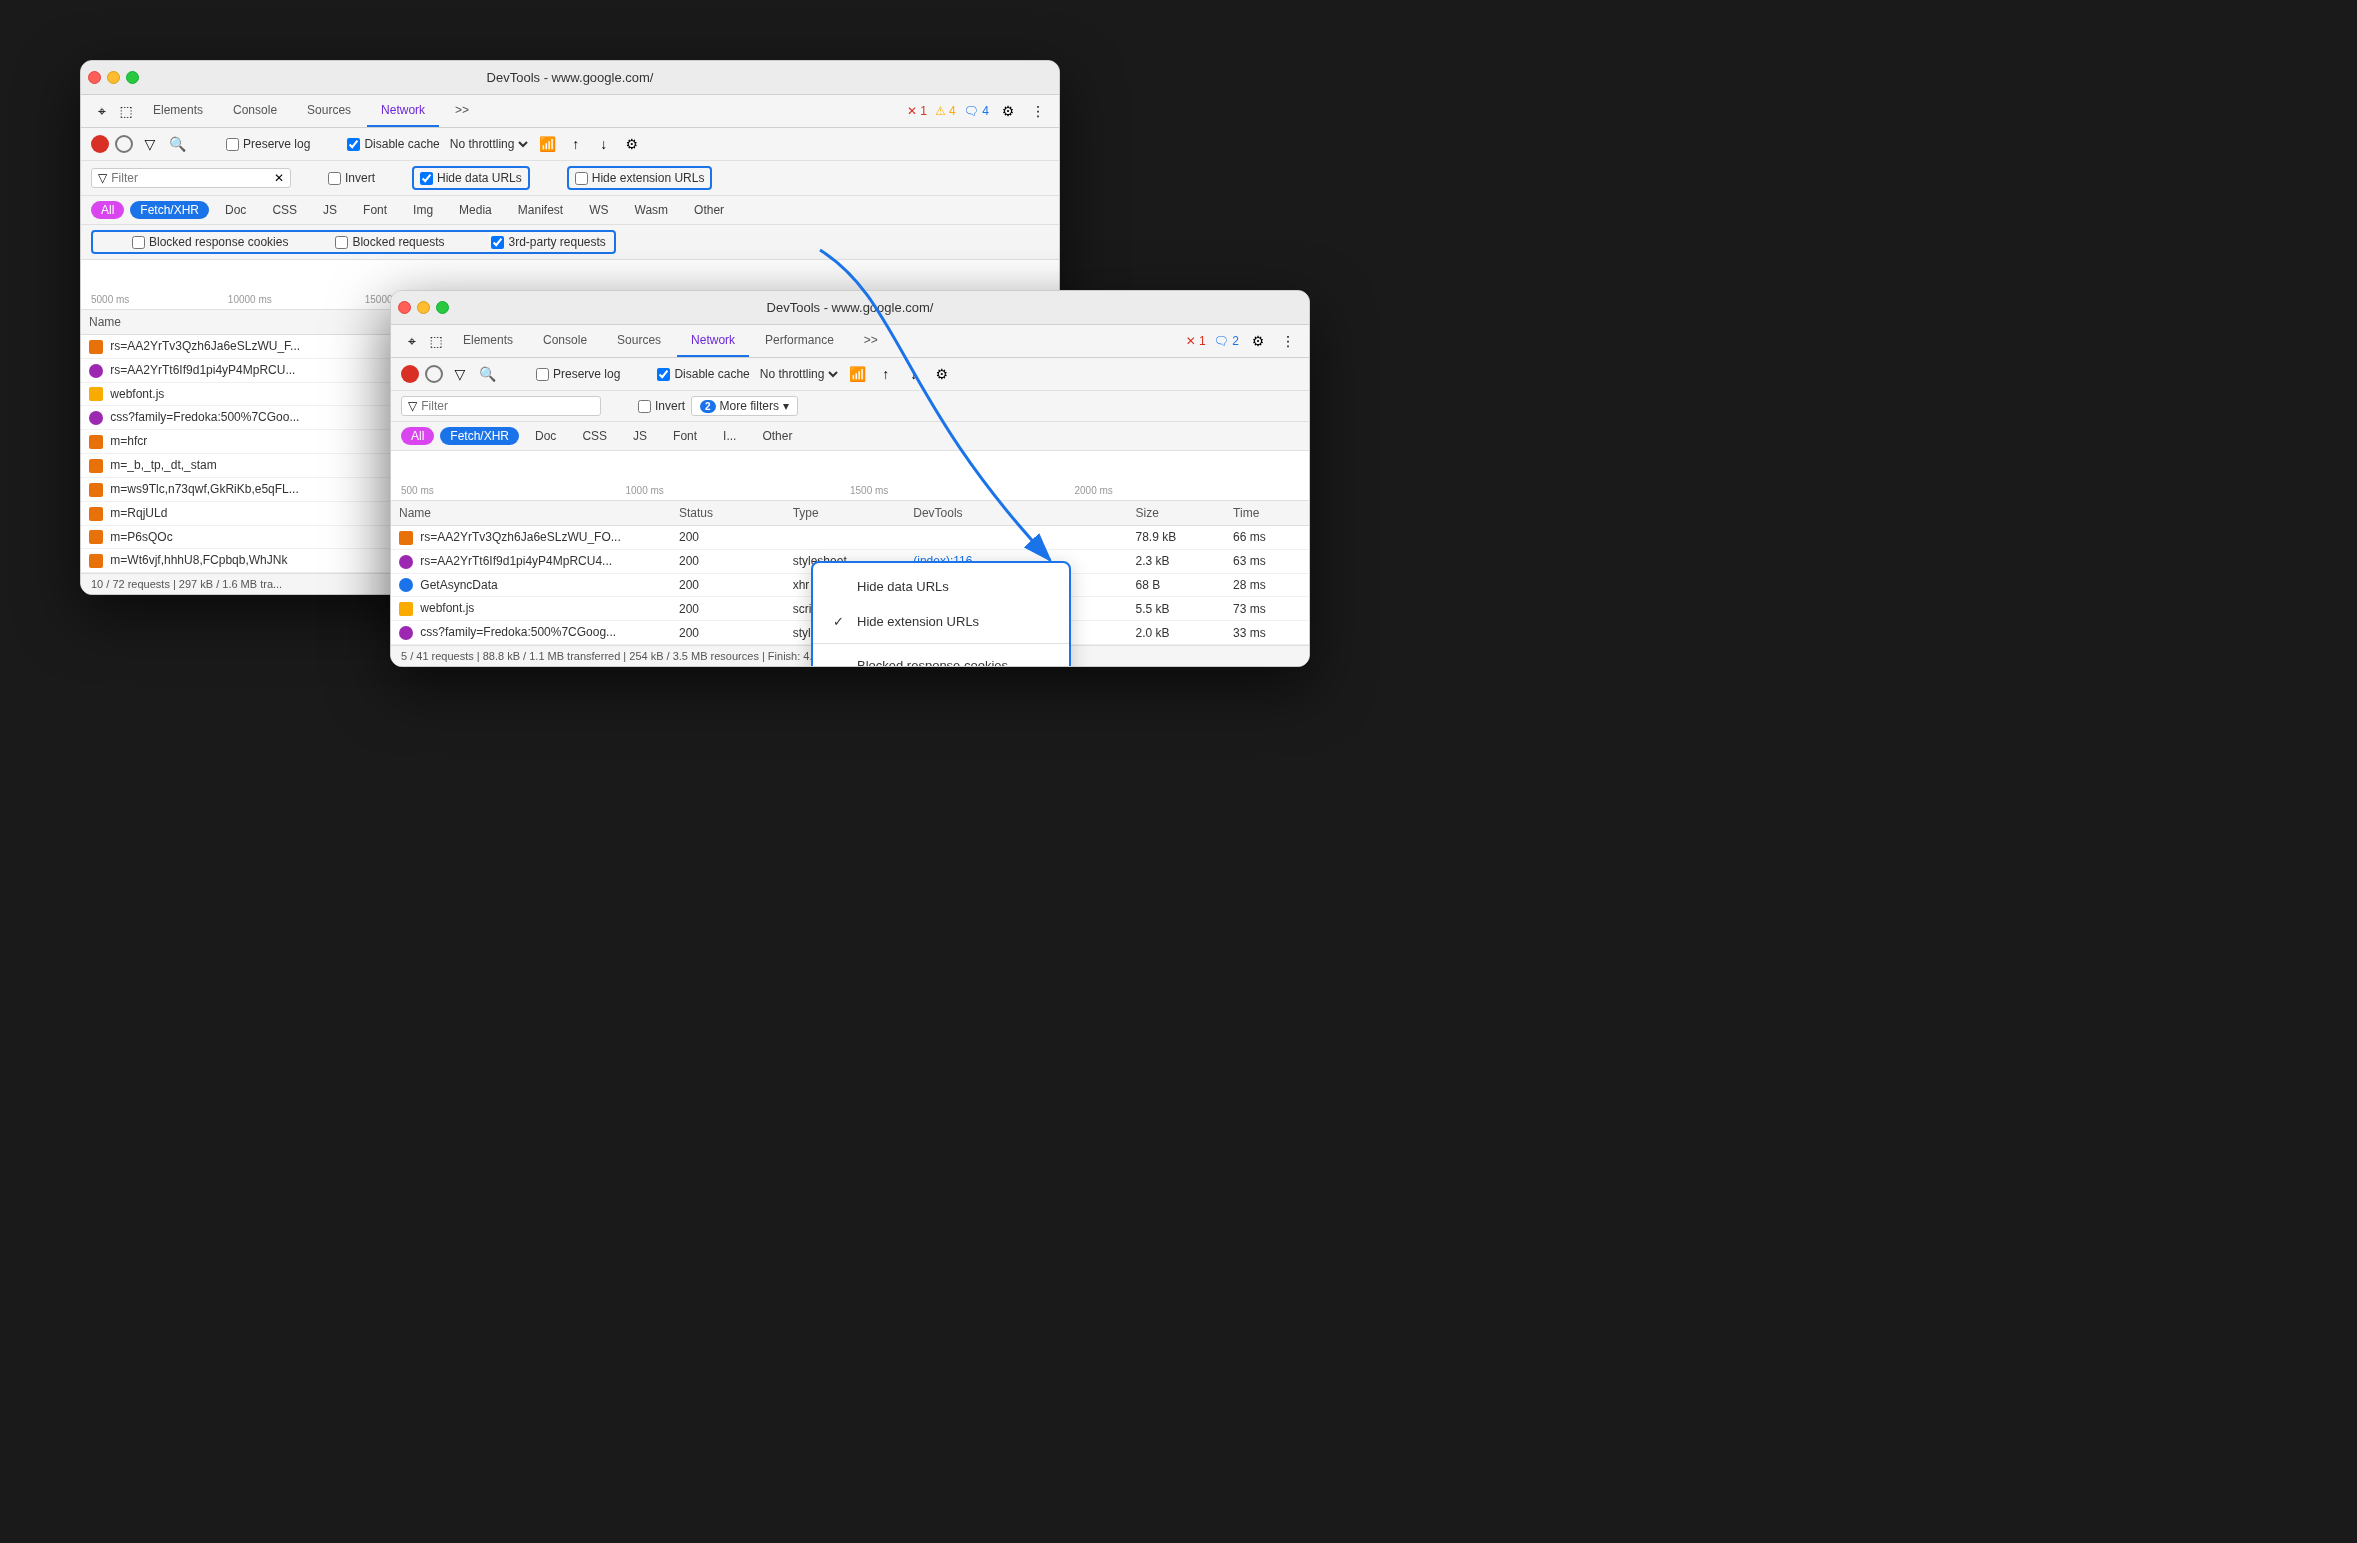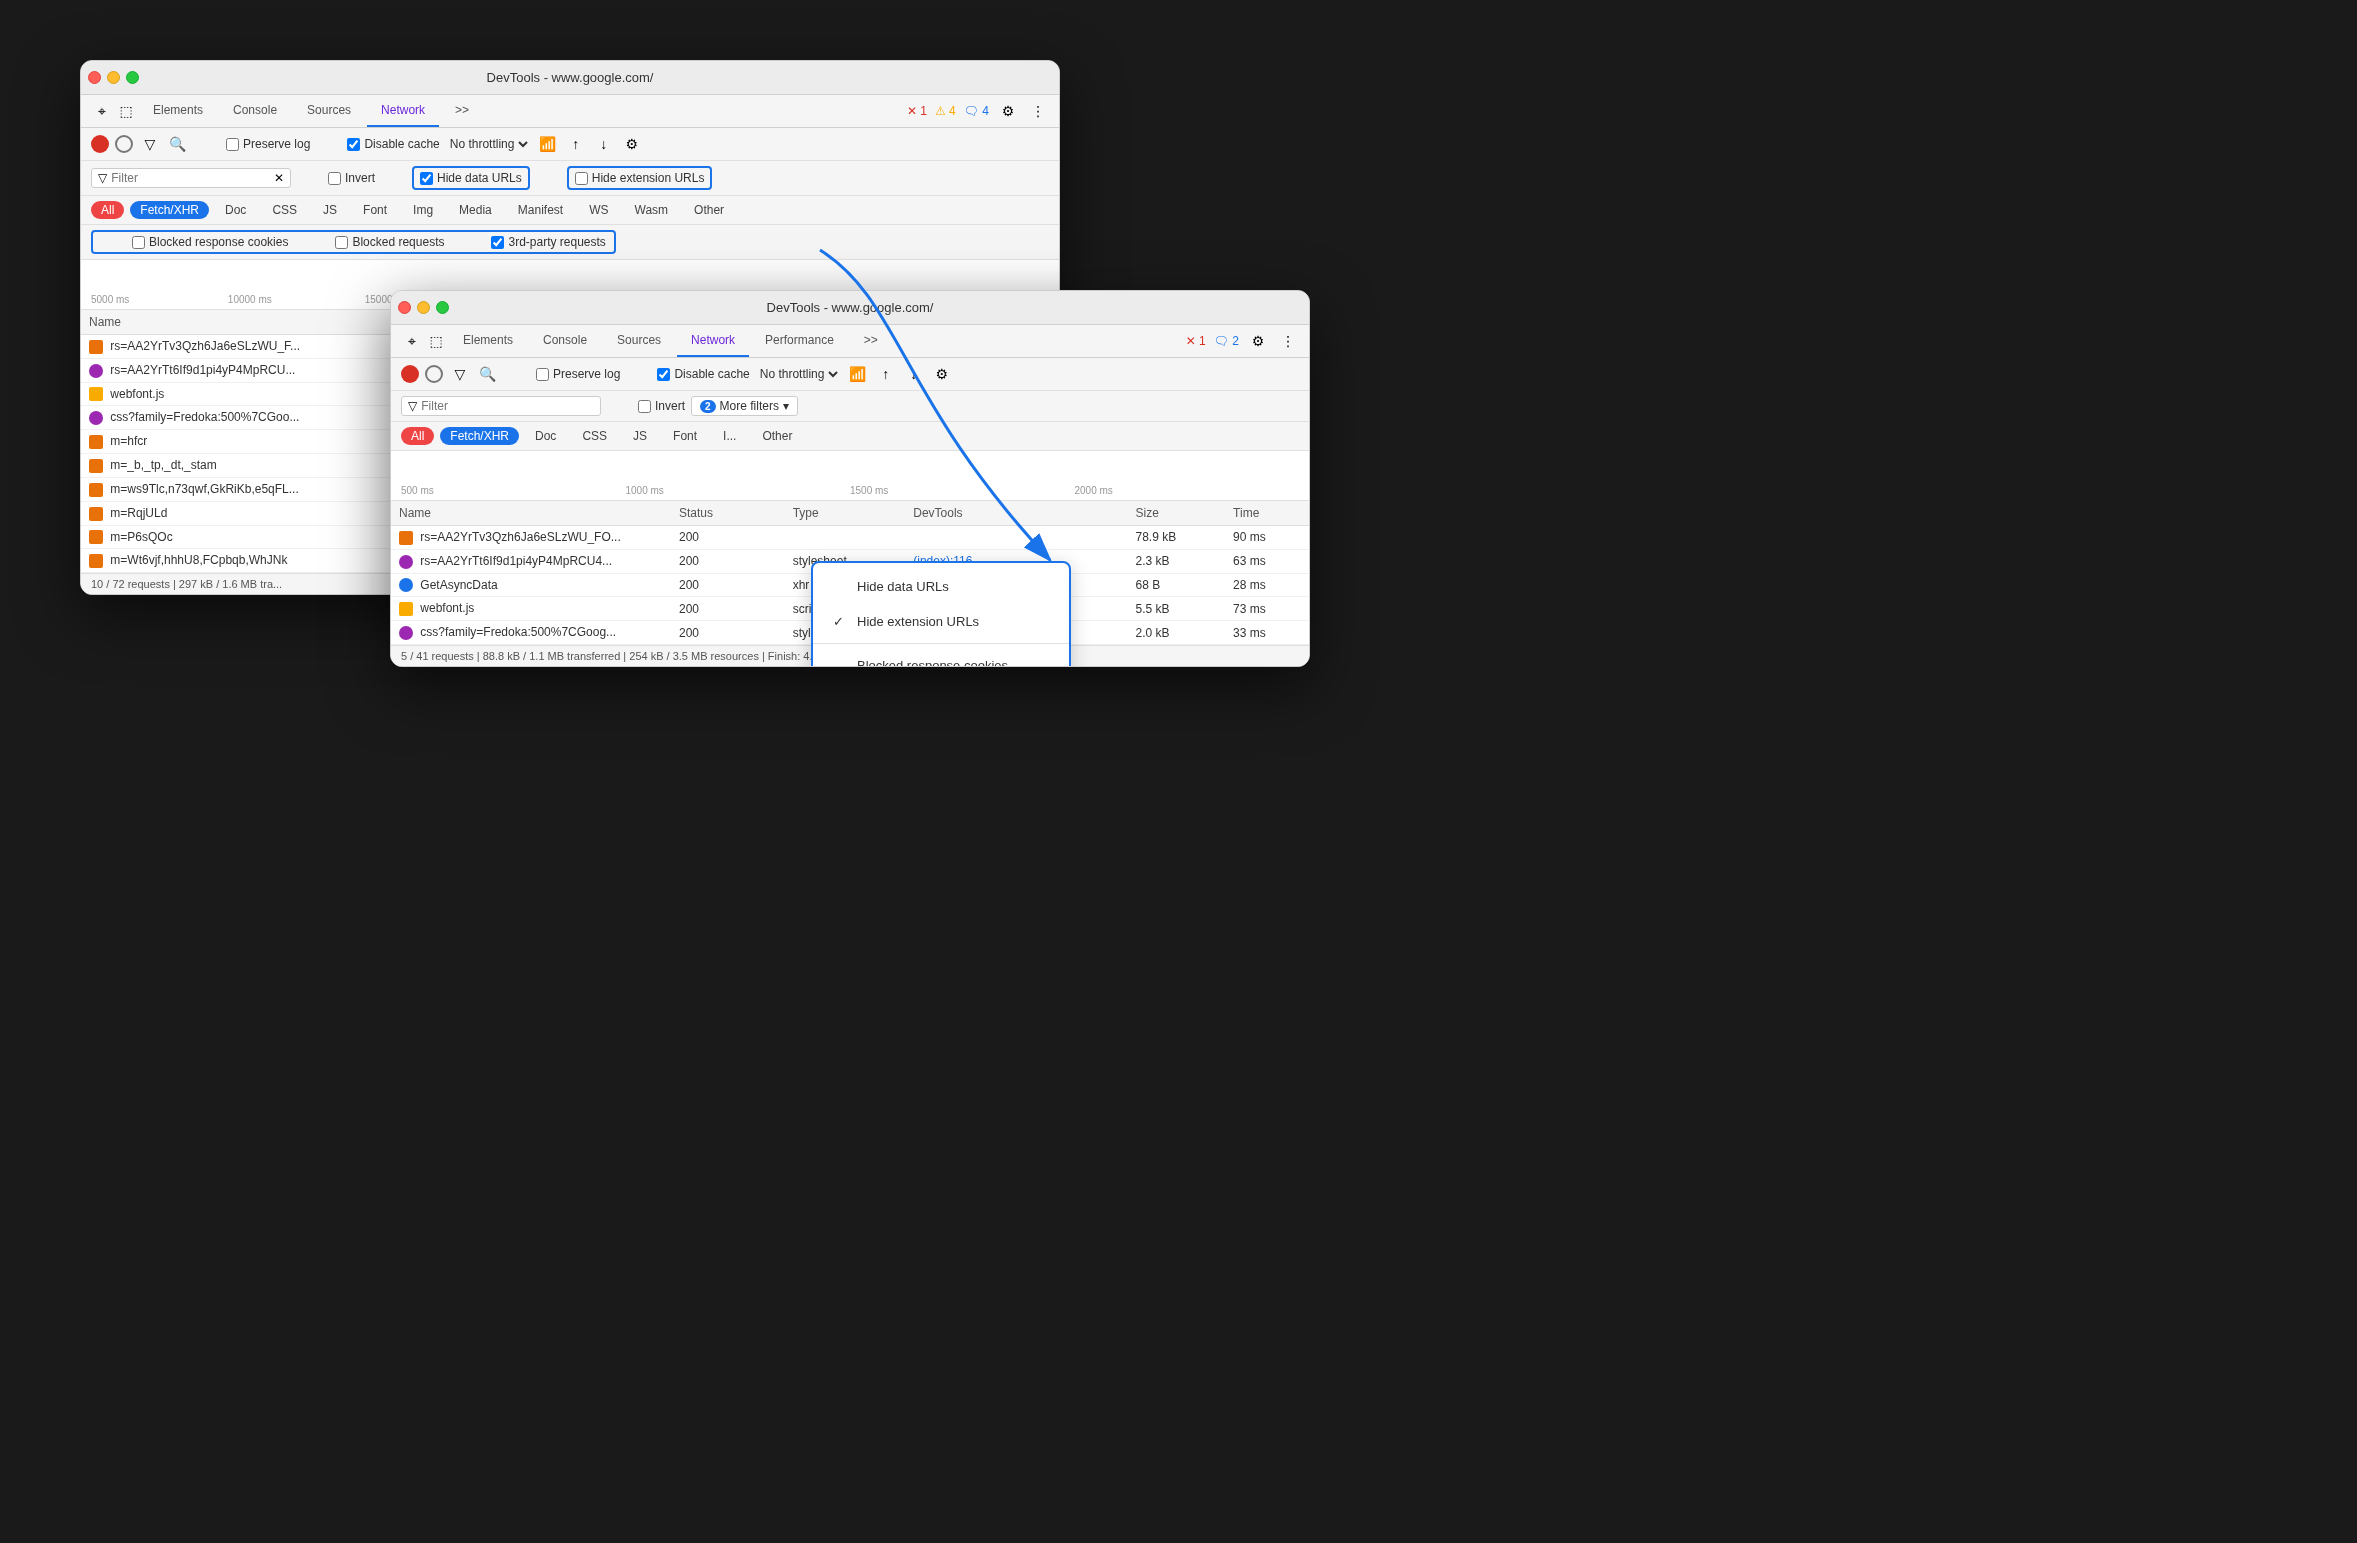--- a/index.html
+++ b/index.html
@@ -144,21 +144,21 @@
     .type-filter-btn {
       padding: 2px 10px;
       border: none;
       background: none;
       font-size: 12px;
       cursor: pointer;
       color: #444;
       border-radius: 12px;
     }
     .type-filter-btn.active {
-      background: #ef4444;
+      background: #d946ef;
       color: white;
     }
 
     
     .filter-input {
       display: flex;
       align-items: center;
       background: white;
       border: 1px solid #ccc;
       border-radius: 3px;
@@ -640,21 +640,21 @@
         <tr>
     <td style="max-width:280px;">
       <span class="resource-icon icon-orange"></span>
       <span>rs=AA2YrTv3Qzh6Ja6eSLzWU_FO...</span>
     </td>
     <td class="status-200">200</td>
     <td></td>
     <td class="type-text"></td>
     <td><span class="initiator-link"></span></td>
     <td>78.9 kB</td>
-    <td>90 ms</td>
+    <td>66 ms</td>
   </tr>
             <tr>
     <td style="max-width:280px;">
       <span class="resource-icon icon-style"></span>
       <span>rs=AA2YrTt6If9d1pi4yP4MpRCU4...</span>
     </td>
     <td class="status-200">200</td>
     <td></td>
     <td class="type-text">stylesheet</td>
     <td><span class="initiator-link">(index):116</span></td>

